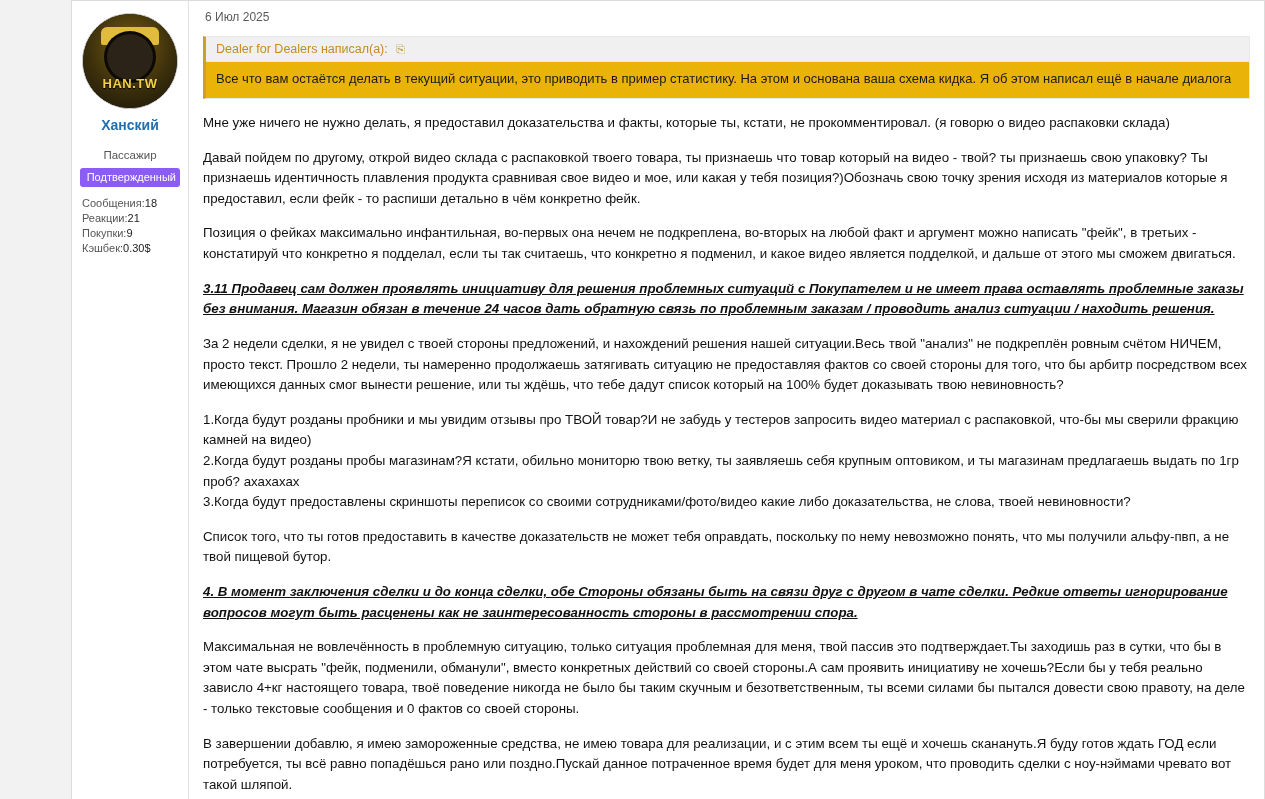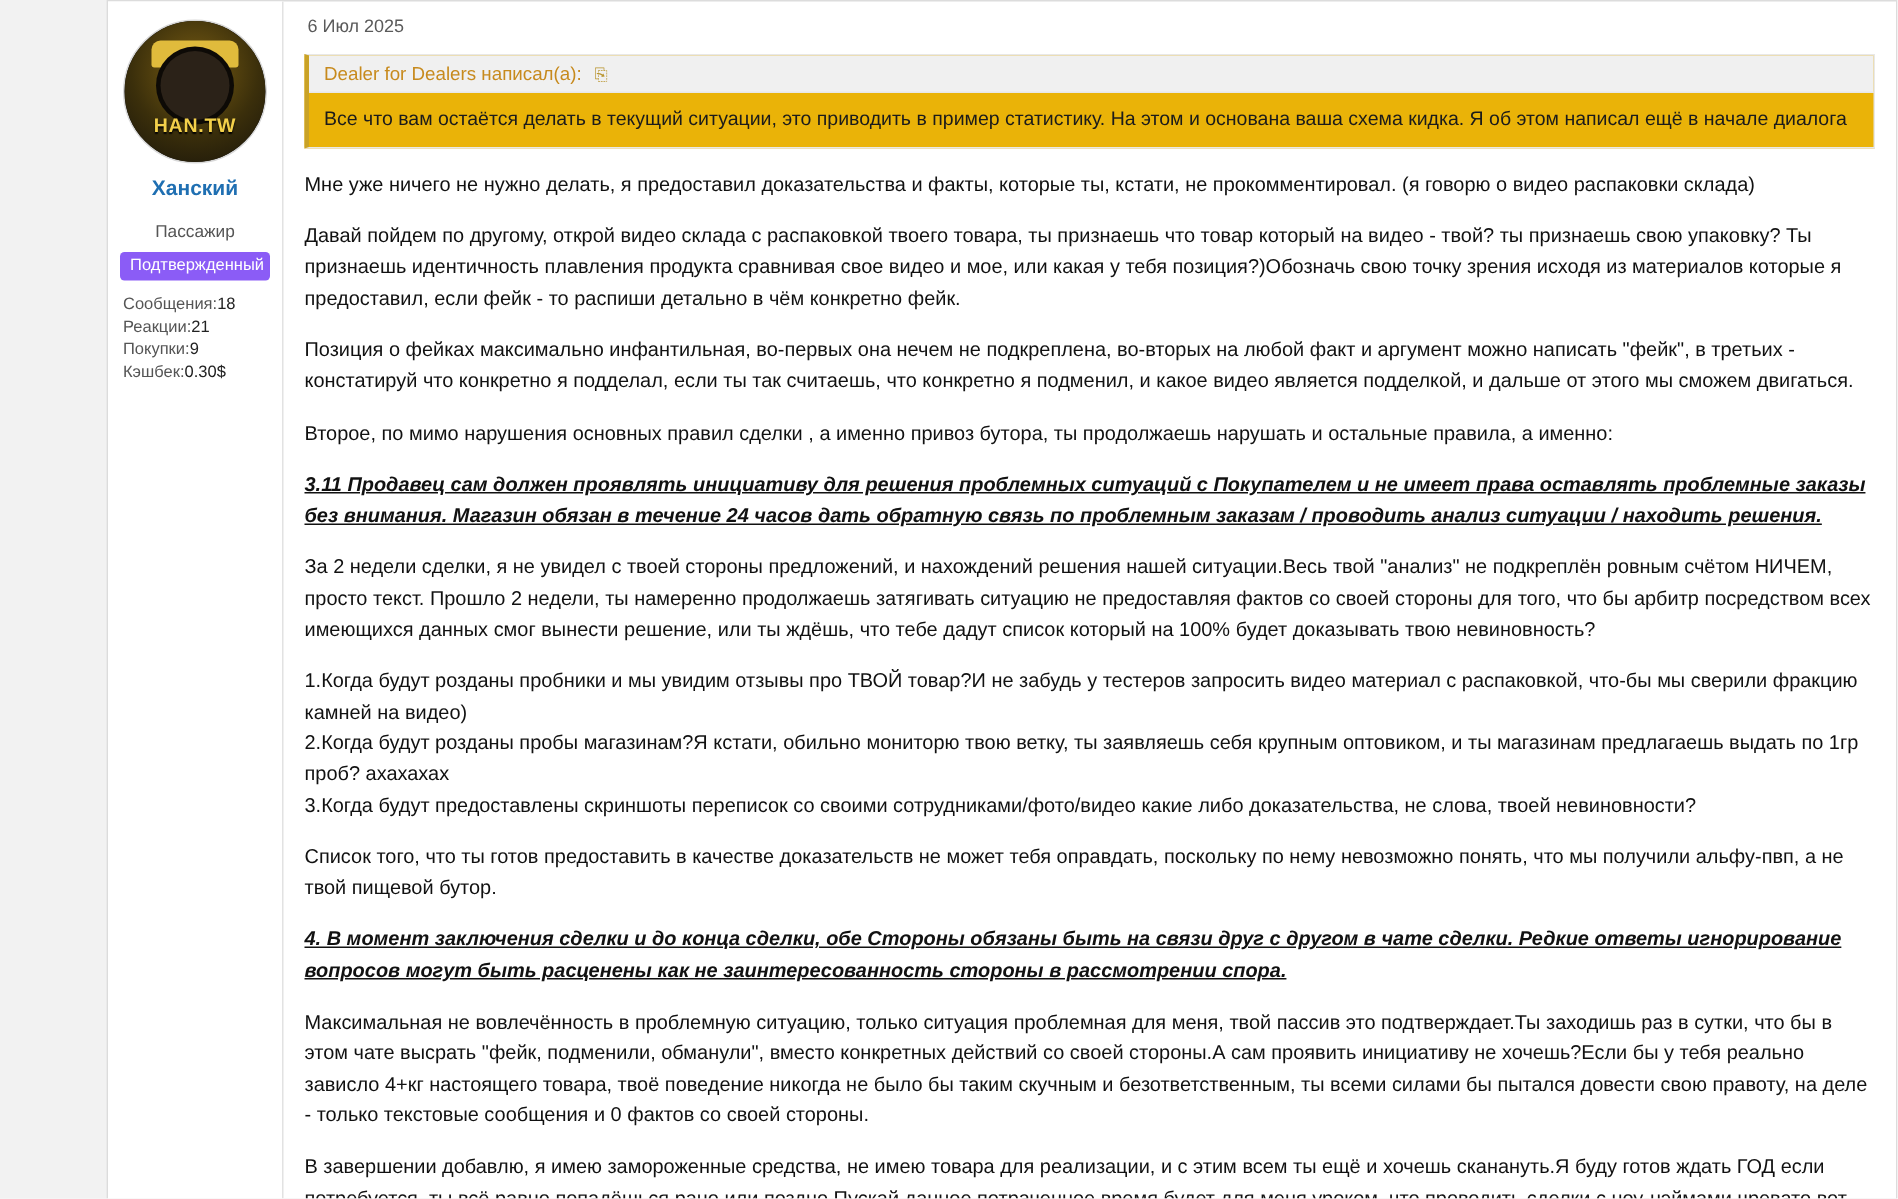--- a/index.html
+++ b/index.html
@@ -221,21 +221,20 @@
         <div class="quote-head">
           <a class="quote-author" href="#">Dealer for Dealers написал(а):</a>
           <span class="quote-link-icon">⎘</span>
         </div>
         <div class="quote-body">Все что вам остаётся делать в текущий ситуации, это приводить в пример статистику. На этом и основана ваша схема кидка. Я об этом написал ещё в начале диалога</div>
       </blockquote>
 
       <p class="p">Мне уже ничего не нужно делать, я предоставил доказательства и факты, которые ты, кстати, не прокомментировал. (я говорю о видео распаковки склада)</p>
       <p class="p">Давай пойдем по другому, открой видео склада с распаковкой твоего товара, ты признаешь что товар который на видео - твой? ты признаешь свою упаковку? Ты признаешь идентичность плавления продукта сравнивая свое видео и мое, или какая у тебя позиция?)Обозначь свою точку зрения исходя из материалов которые я предоставил, если фейк - то распиши детально в чём конкретно фейк.</p>
       <p class="p">Позиция о фейках максимально инфантильная, во-первых она нечем не подкреплена, во-вторых на любой факт и аргумент можно написать "фейк", в третьих - констатируй что конкретно я подделал, если ты так считаешь, что конкретно я подменил, и какое видео является подделкой, и дальше от этого мы сможем двигаться.</p>
-      <p class="p">Второе, по мимо нарушения основных правил сделки , а именно привоз бутора, ты продолжаешь нарушать и остальные правила, а именно:</p>
       <p class="p rule">3.11 Продавец сам должен проявлять инициативу для решения проблемных ситуаций с Покупателем и не имеет права оставлять проблемные заказы без внимания. Магазин обязан в течение 24 часов дать обратную связь по проблемным заказам / проводить анализ ситуации / находить решения.</p>
       <p class="p">За 2 недели сделки, я не увидел с твоей стороны предложений, и нахождений решения нашей ситуации.Весь твой "анализ" не подкреплён ровным счётом НИЧЕМ, просто текст. Прошло 2 недели, ты намеренно продолжаешь затягивать ситуацию не предоставляя фактов со своей стороны для того, что бы арбитр посредством всех имеющихся данных смог вынести решение, или ты ждёшь, что тебе дадут список который на 100% будет доказывать твою невиновность?</p>
       <p class="p list" style="white-space: pre-line;">1.Когда будут розданы пробники и мы увидим отзывы про ТВОЙ товар?И не забудь у тестеров запросить видео материал с распаковкой, что-бы мы сверили фракцию камней на видео)
 2.Когда будут розданы пробы магазинам?Я кстати, обильно мониторю твою ветку, ты заявляешь себя крупным оптовиком, и ты магазинам предлагаешь выдать по 1гр проб? ахахахах
 3.Когда будут предоставлены скриншоты переписок со своими сотрудниками/фото/видео какие либо доказательства, не слова, твоей невиновности?</p>
       <p class="p">Список того, что ты готов предоставить в качестве доказательств не может тебя оправдать, поскольку по нему невозможно понять, что мы получили альфу-пвп, а не твой пищевой бутор.</p>
       <p class="p rule">4. В момент заключения сделки и до конца сделки, обе Стороны обязаны быть на связи друг с другом в чате сделки. Редкие ответы игнорирование вопросов могут быть расценены как не заинтересованность стороны в рассмотрении спора.</p>
       <p class="p">Максимальная не вовлечённость в проблемную ситуацию, только ситуация проблемная для меня, твой пассив это подтверждает.Ты заходишь раз в сутки, что бы в этом чате высрать "фейк, подменили, обманули", вместо конкретных действий со своей стороны.А сам проявить инициативу не хочешь?Если бы у тебя реально зависло 4+кг настоящего товара, твоё поведение никогда не было бы таким скучным и безответственным, ты всеми силами бы пытался довести свою правоту, на деле - только текстовые сообщения и 0 фактов со своей стороны.</p>
       <p class="p">В завершении добавлю, я имею замороженные средства, не имею товара для реализации, и с этим всем ты ещё и хочешь сканануть.Я буду готов ждать ГОД если потребуется, ты всё равно попадёшься рано или поздно.Пускай данное потраченное время будет для меня уроком, что проводить сделки с ноу-нэймами чревато вот такой шляпой.</p>
 

